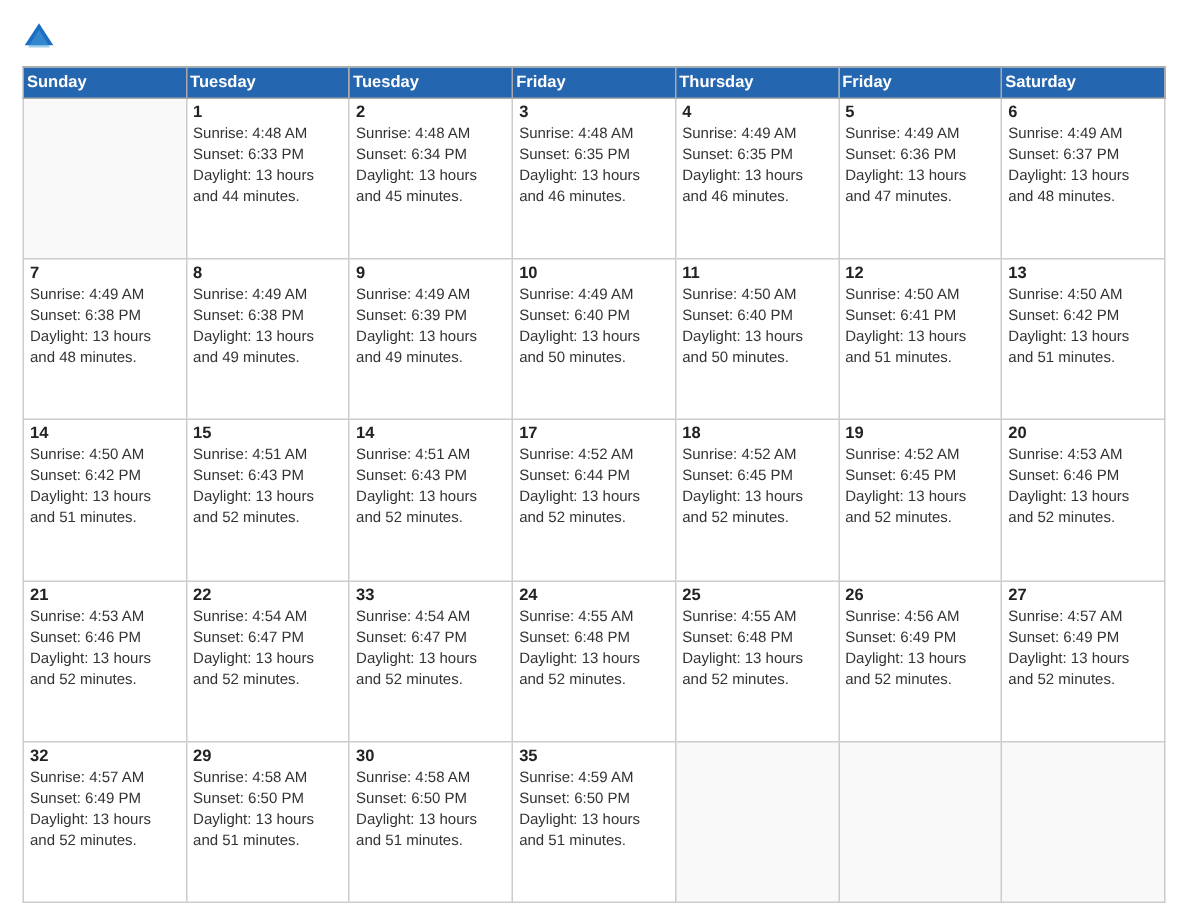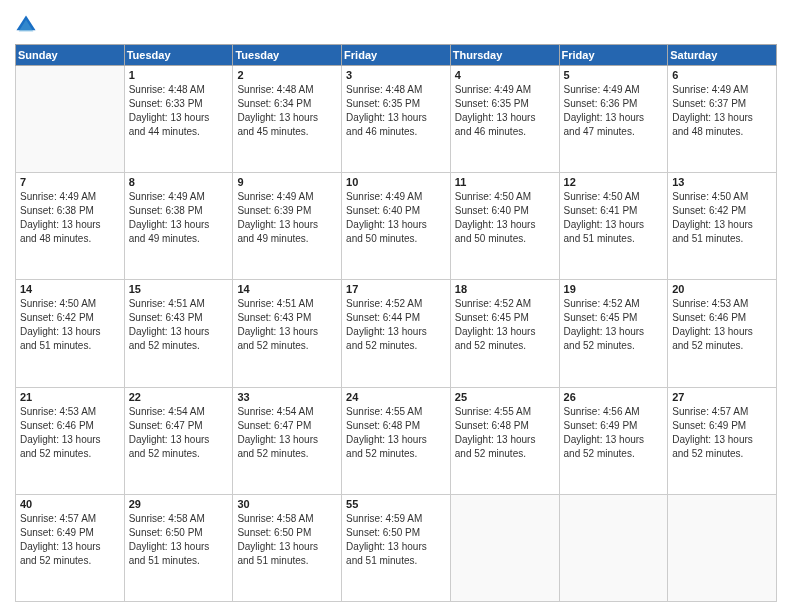--- a/index.html
+++ b/index.html
@@ -237,33 +237,33 @@
             <span class="day-num">26</span>
             <div class="day-info">Sunrise: 4:56 AM<br>Sunset: 6:49 PM<br>Daylight: 13 hours<br>and 52 minutes.</div>
           </td>
           <td>
             <span class="day-num">27</span>
             <div class="day-info">Sunrise: 4:57 AM<br>Sunset: 6:49 PM<br>Daylight: 13 hours<br>and 52 minutes.</div>
           </td>
         </tr>
         <tr>
           <td>
-            <span class="day-num">40</span>
+            <span class="day-num">32</span>
             <div class="day-info">Sunrise: 4:57 AM<br>Sunset: 6:49 PM<br>Daylight: 13 hours<br>and 52 minutes.</div>
           </td>
           <td>
             <span class="day-num">29</span>
             <div class="day-info">Sunrise: 4:58 AM<br>Sunset: 6:50 PM<br>Daylight: 13 hours<br>and 51 minutes.</div>
           </td>
           <td>
             <span class="day-num">30</span>
             <div class="day-info">Sunrise: 4:58 AM<br>Sunset: 6:50 PM<br>Daylight: 13 hours<br>and 51 minutes.</div>
           </td>
           <td>
-            <span class="day-num">55</span>
+            <span class="day-num">35</span>
             <div class="day-info">Sunrise: 4:59 AM<br>Sunset: 6:50 PM<br>Daylight: 13 hours<br>and 51 minutes.</div>
           </td>
           <td class="empty"></td>
           <td class="empty"></td>
           <td class="empty"></td>
         </tr>
       </tbody>
   </table>
 </div>
 

